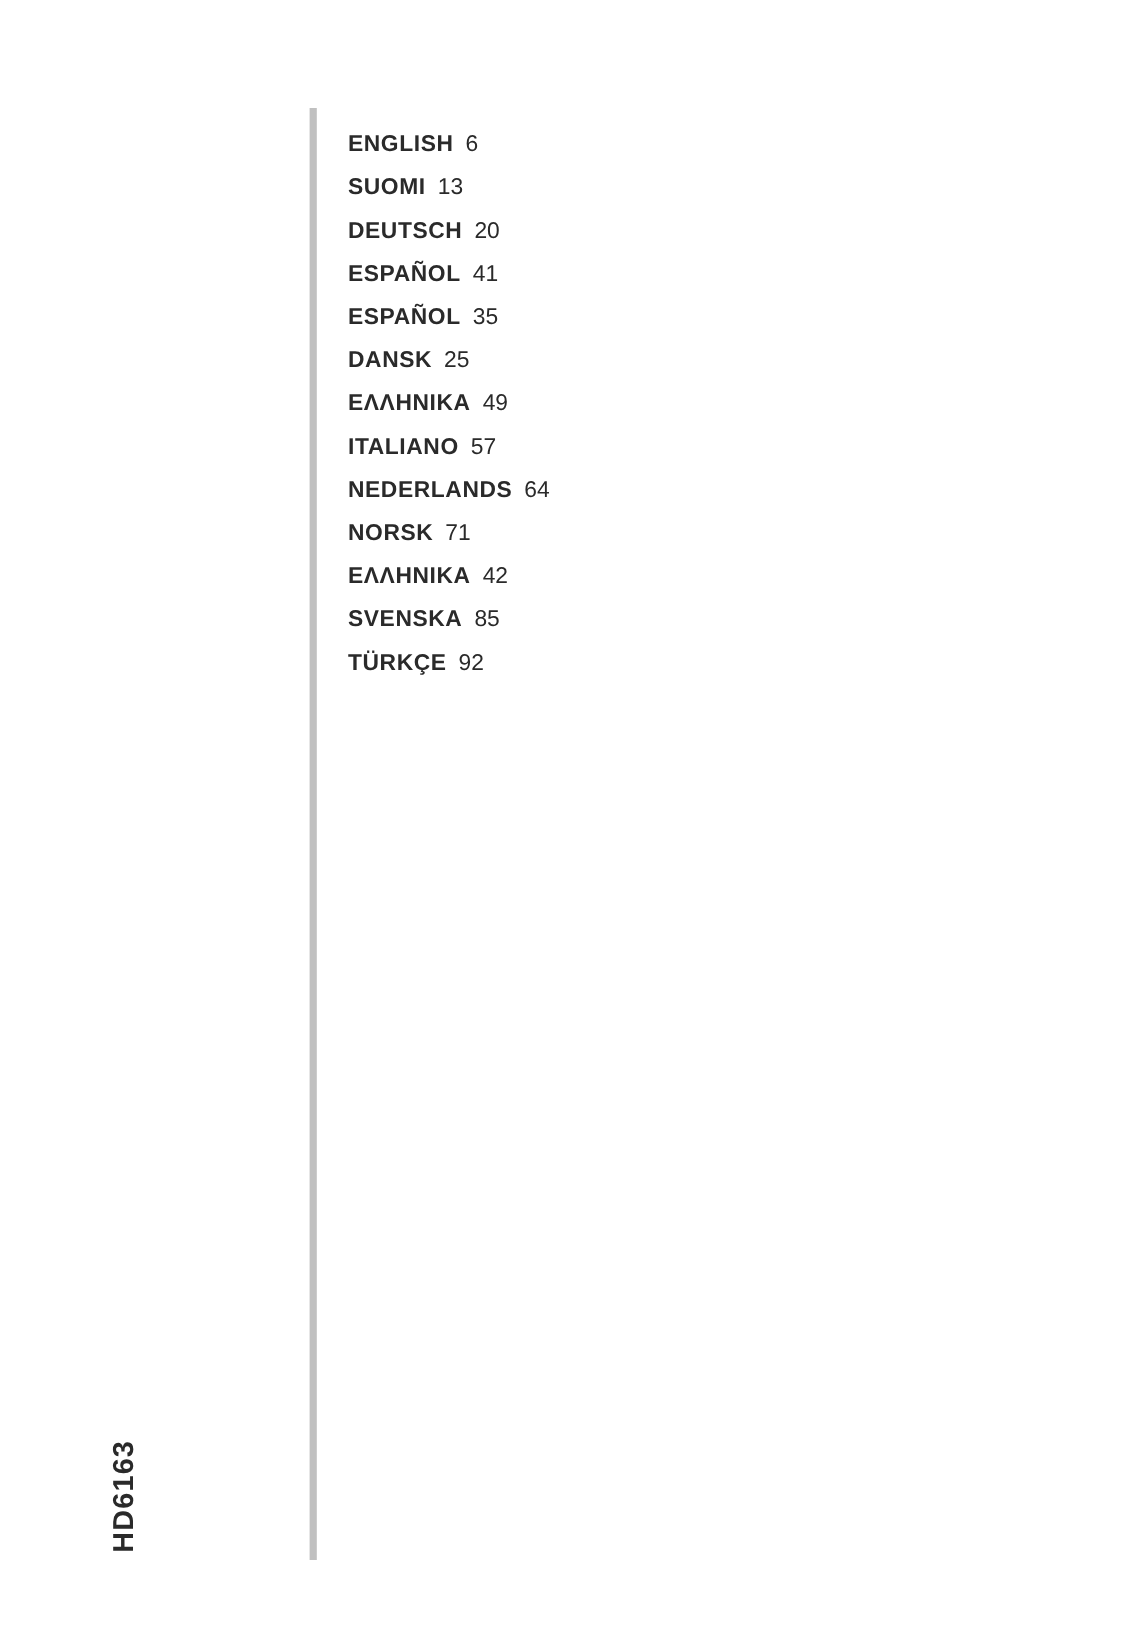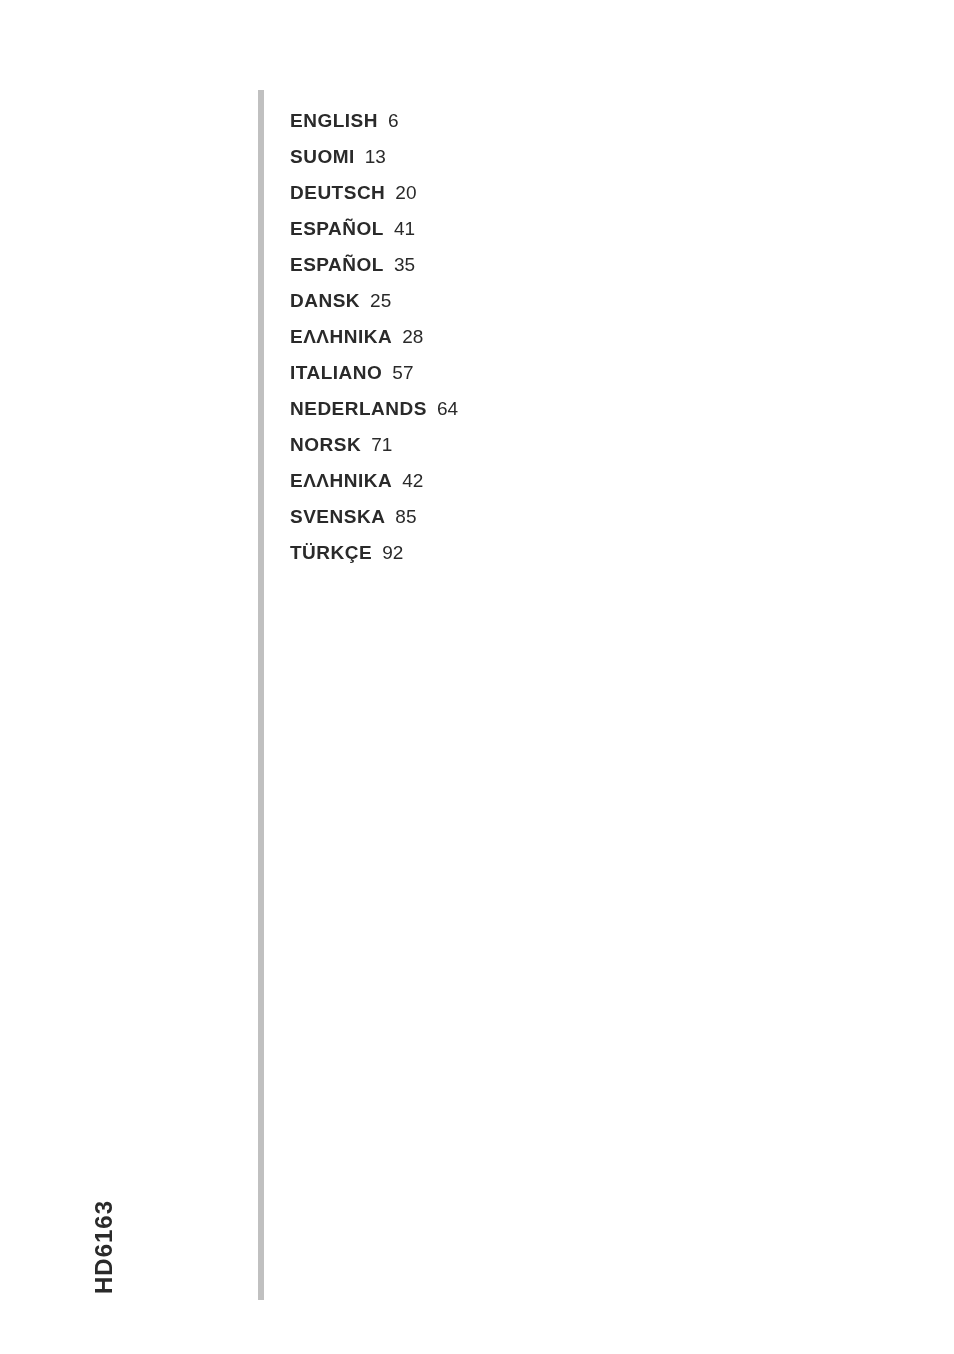--- a/index.html
+++ b/index.html
@@ -88,21 +88,21 @@
   <div class="language-item">
     <span class="language-name">ESPAÑOL</span>
     <span class="page-number">35</span>
   </div>
   <div class="language-item">
     <span class="language-name">DANSK</span>
     <span class="page-number">25</span>
   </div>
   <div class="language-item">
     <span class="language-name">ΕΛΛΗΝΙΚΑ</span>
-    <span class="page-number">28</span>
+    <span class="page-number">49</span>
   </div>
   <div class="language-item">
     <span class="language-name">ITALIANO</span>
     <span class="page-number">57</span>
   </div>
   <div class="language-item">
     <span class="language-name">NEDERLANDS</span>
     <span class="page-number">64</span>
   </div>
   <div class="language-item">

